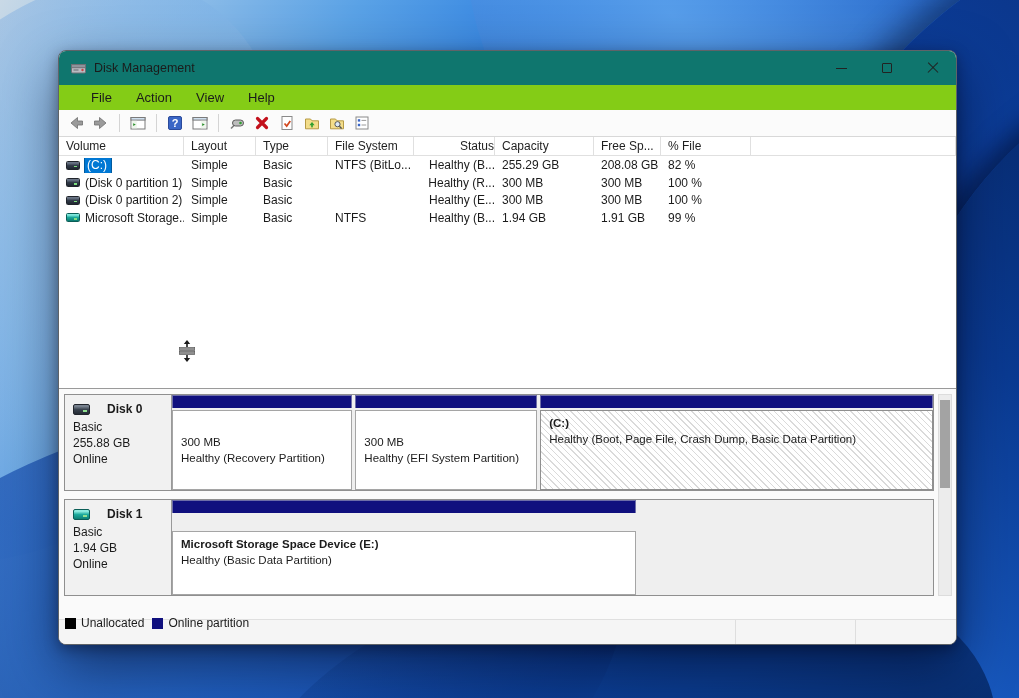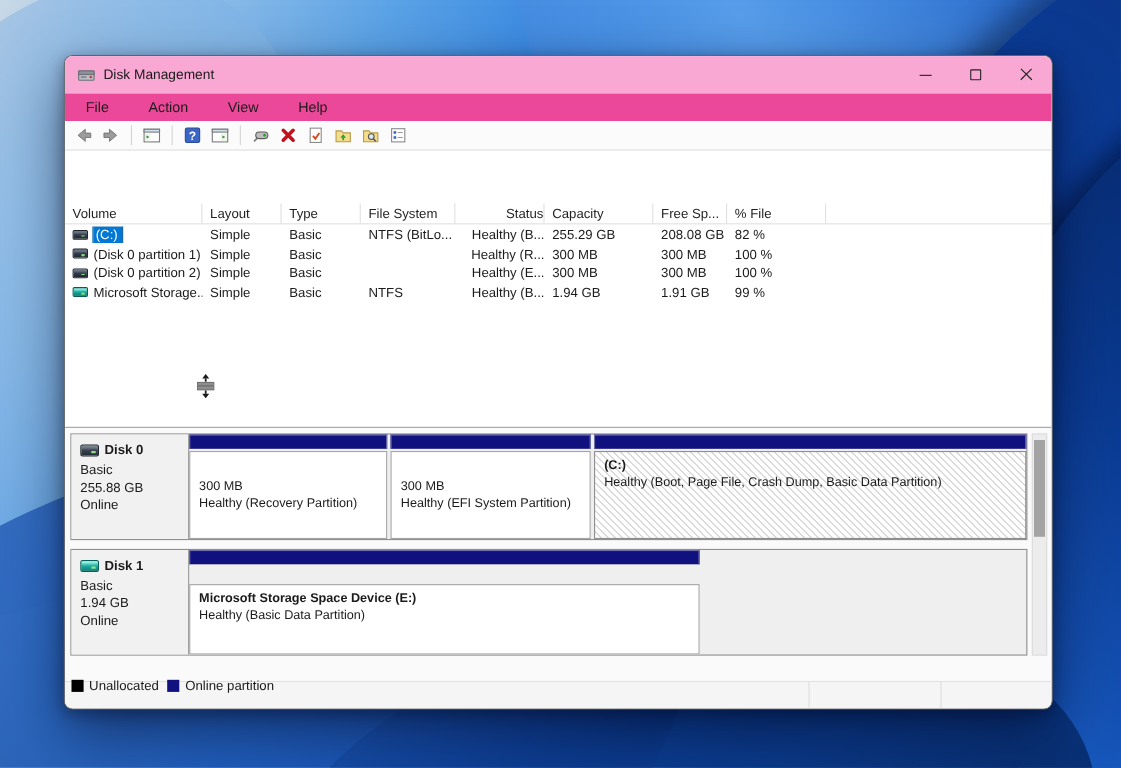--- a/index.html
+++ b/index.html
@@ -21,63 +21,63 @@
         background:linear-gradient(350deg,#041a45 5%,#0b3c8f 60%,rgba(30,95,200,.0) 95%); }
   .p6 { width:420px; height:620px; left:-160px; top:-40px; transform:rotate(28deg);
         background:radial-gradient(ellipse at 70% 30%, rgba(150,195,235,.8), rgba(70,140,220,.25) 60%, transparent 75%); }
 
   
   .window { position:absolute; left:58px; top:50px; width:899px; height:595px;
             background:#fafafa; border-radius:8px; border:1px solid #5f6368;
             box-shadow:0 22px 55px rgba(0,0,20,.5), 0 4px 14px rgba(0,0,20,.35);
             display:flex; flex-direction:column; overflow:hidden; }
 
-  .titlebar { height:34px; display:flex; align-items:center; padding-left:11px; background:#f9a8d4; flex:0 0 auto; }
+  .titlebar { height:34px; display:flex; align-items:center; padding-left:11px; background:#0f766e; flex:0 0 auto; }
   .app-icon { width:17px; height:17px; margin-right:7px; flex:0 0 auto; }
   .title-text { font-size:12.5px; color:#1b1b1b; }
   .caption-buttons { margin-left:auto; display:flex; height:100%; }
   .cap-btn { width:46px; height:100%; display:flex; align-items:center; justify-content:center; }
   .min-glyph { width:11px; height:1px; background:#222; }
   .max-glyph { width:10px; height:10px; border:1.2px solid #222; border-radius:1px; }
   .close-glyph { position:relative; width:12px; height:12px; }
   .close-glyph::before,.close-glyph::after { content:""; position:absolute; left:-1px; top:5px; width:14px; height:1.3px; background:#222; }
   .close-glyph::before { transform:rotate(45deg); } .close-glyph::after { transform:rotate(-45deg); }
 
-  .menubar { height:25px; display:flex; align-items:center; gap:14px; padding-left:8px; background:#ec4899; flex:0 0 auto; }
+  .menubar { height:25px; display:flex; align-items:center; gap:2px; padding-left:21px; background:#84cc16; flex:0 0 auto; }
   .menu-item { font-size:13px; color:#1b1b1b; padding:3px 11px; border-radius:3px; }
 
   .toolbar { height:27px; display:flex; align-items:center; padding-left:6px; gap:3px; background:#fbfbfb;
              border-bottom:1px solid #d8d8d8; flex:0 0 auto; }
   .tb-icon { width:22px; height:22px; display:flex; align-items:center; justify-content:center; }
   .tb-icon svg { width:18px; height:18px; }
   .tb-sep { width:1px; height:18px; background:#d4d4d4; margin:0 4px; }
 
   
   .list-pane { height:252px; background:#fff; border-bottom:1px solid #9a9a9a; position:relative; flex:0 0 auto; }
-  .lv-header { display:flex; height:19px; border-bottom:1px solid #e0e0e0; font-size:12px; color:#1f1f1f;margin-top:48px; }
+  .lv-header { display:flex; height:19px; border-bottom:1px solid #e0e0e0; font-size:12px; color:#1f1f1f; }
   .lv-h { padding:2px 0 0 7px; border-right:1px solid #e0e0e0; white-space:nowrap; overflow:hidden; }
   .lv-row { display:flex; height:17px; align-items:center; font-size:12px; color:#1b1b1b; margin-top:0.5px; }
   .lv-c { padding-left:7px; white-space:nowrap; overflow:hidden; flex:0 0 auto; }
   .c-vol{width:125px;} .c-lay{width:72px;} .c-typ{width:72px;} .c-fs{width:86px;}
   .c-st{width:81px;text-align:right;} .c-cap{width:99px;} .c-fsp{width:67px;} .c-pf{width:90px;} .c-fill{flex:1;}
   .vol-cell { display:flex; align-items:center; gap:5px; }
   .mini-disk { width:14px; height:9px; border-radius:1.5px; flex:0 0 auto;
                background:linear-gradient(#6a7586 15%,#323b49 50%,#1f2630); border:1px solid #20242b; position:relative; }
   .mini-disk::after { content:""; position:absolute; right:2px; bottom:1.5px; width:3px; height:1.5px; background:#7fe07f; }
   .mini-disk.teal { background:linear-gradient(#7fe8dc 15%,#19a79a 50%,#0c7a70); border-color:#0a5d56; }
   .sel-label { background:#0078d4; color:#fff; padding:0 4px 1px 2px; outline:1px solid #005a9e; }
 
   .splitter-cursor { position:absolute; left:120px; top:203px; }
 
   
   .graph-pane { height:230px; background:#fafafa; position:relative; padding:5px 22px 0 5px; flex:0 0 auto; }
   .disk-row { display:flex; height:97px; border:1px solid #8f8f8f; background:#efefef; margin-bottom:8px; }
   .disk-info { width:107px; flex:0 0 auto; background:#f1f1f1; border-right:1px solid #999; padding:6px 4px 0 8px;
                font-size:12px; color:#1b1b1b; line-height:16px; }
-  .disk-title { display:flex; align-items:center; gap:5px; font-weight:bold; margin-bottom:2px;text-align:center; }
+  .disk-title { display:flex; align-items:center; gap:17px; font-weight:bold; margin-bottom:2px;text-align:center; }
   .disk-ico { width:17px; height:11px; border-radius:2px; background:linear-gradient(#78828f 15%,#39424e 50%,#242b34);
               border:1px solid #21252c; position:relative; }
   .disk-ico::after { content:""; position:absolute; right:2px; bottom:2px; width:4px; height:2px; background:#8fe08f; }
   .disk-ico.teal { background:linear-gradient(#8dece0 15%,#1cab9d 50%,#0d7f74); border-color:#0a5d56; }
   .part-area { flex:1; display:flex; gap:3px; padding:0; }
   .partition { display:flex; flex-direction:column; }
   .pw-0 { width:23.7%; } .pw-1 { width:23.9%; } .pw-2 { flex:1; } .pw-e { width:61%;gap:16px; }
   .pbar { height:13px; background:#10107e; border:1px solid #6e6ea8; border-bottom:none; flex:0 0 auto; }
   .pbody { flex:1; background:#fff; border:1px solid #a5a5a5; margin-top:2px; padding:4px 0 0 8px;
            font-size:11.5px; color:#1b1b1b; line-height:16px; overflow:hidden; }

